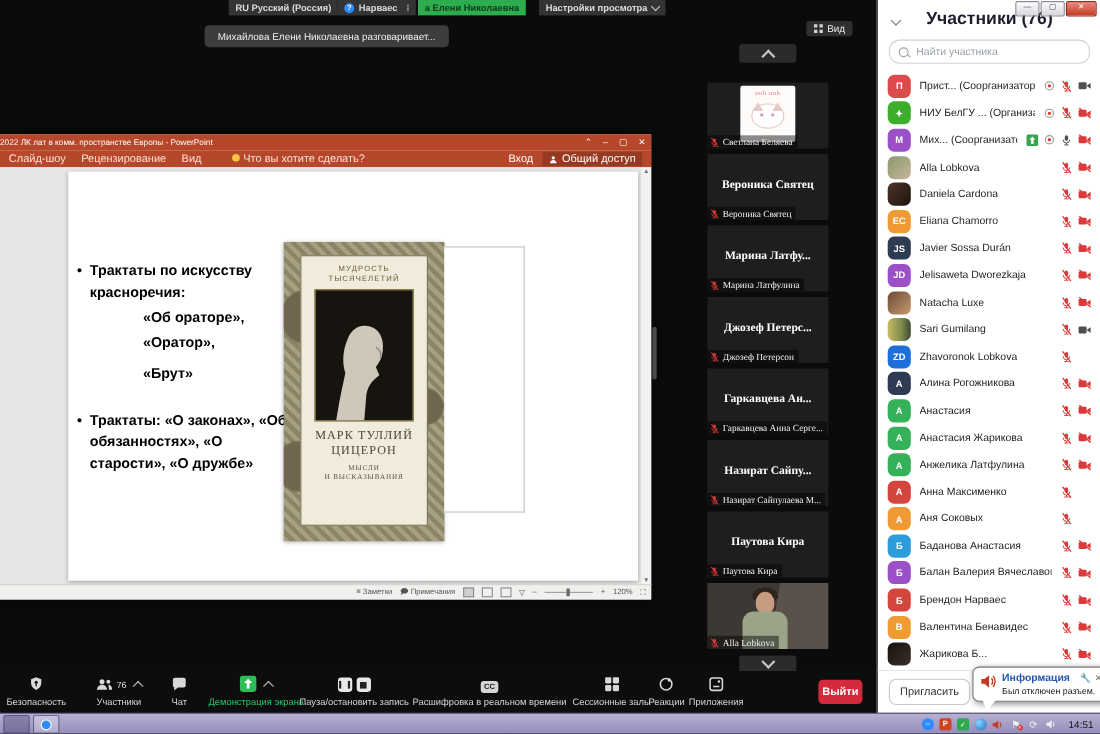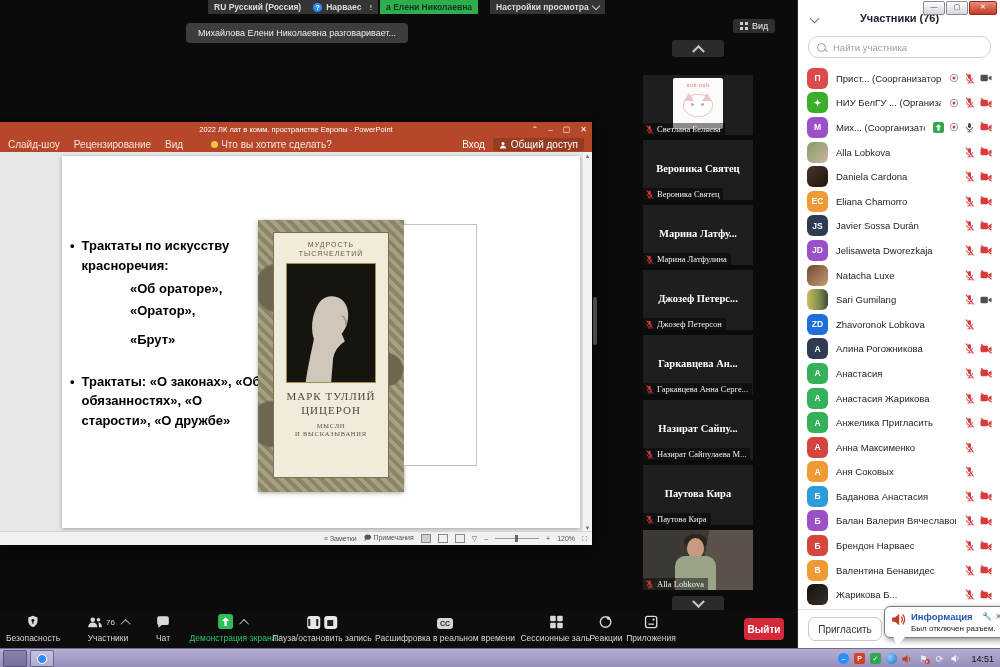--- a/index.html
+++ b/index.html
@@ -15,21 +15,21 @@
   .chev-down-sm{width:5px;height:5px;border-left:1.5px solid #ccc;border-bottom:1.5px solid #ccc;transform:rotate(-45deg);margin-top:-2px;}
   .speaking-tooltip{position:absolute;top:23px;left:186px;background:#3d3d3d;color:#eee;font-size:9px;padding:5px 12px;border-radius:4px;z-index:30;white-space:nowrap;}
   .view-button{position:absolute;top:19px;left:733px;background:#2f2f2f;color:#eee;font-size:9px;padding:2px 7px;border-radius:3px;display:flex;gap:4px;align-items:center;z-index:30;}
   .grid-ico{width:8px;height:8px;background:
      linear-gradient(#cfcfcf,#cfcfcf) 0 0/3px 3px no-repeat,
      linear-gradient(#cfcfcf,#cfcfcf) 5px 0/3px 3px no-repeat,
      linear-gradient(#cfcfcf,#cfcfcf) 0 5px/3px 3px no-repeat,
      linear-gradient(#cfcfcf,#cfcfcf) 5px 5px/3px 3px no-repeat;}
   
   .ppt{position:absolute;left:0;top:122px;width:592px;height:423px;background:#E6E6E6;box-shadow:0 0 16px rgba(0,0,0,.7);}
-  .ppt-title{height:15px;background:#B7472A;color:#fff;font-size:7.5px;display:flex;align-items:center;justify-content:center;position:relative;}
+  .ppt-title{height:15px;background:#B7472A;color:#fff;font-size:7.5px;display:flex;align-items:center;justify-content:flex-start;position:relative;}
   .ppt-win-controls{position:absolute;right:5px;top:0;height:15px;display:flex;gap:10px;align-items:center;color:#fff;font-size:8px;}
   .ppt-ribbon{height:15px;background:#B7472A;color:#fbe3da;font-size:10px;display:flex;align-items:center;padding:0 8px;gap:14px;white-space:nowrap;}
   .ppt-ribbon .right{margin-left:auto;display:flex;align-items:center;gap:8px;color:#fff;}
   .share-chip{display:flex;align-items:center;gap:4px;background:rgba(0,0,0,.18);padding:1px 6px;border-radius:2px;}
   .bulb{width:7px;height:7px;border-radius:50%;background:#F5C242;display:inline-block;margin-right:3px;}
   .ppt-canvas{position:absolute;top:30px;left:0;right:9px;bottom:13px;background:#E6E6E6;overflow:hidden;}
   .ppt-scrollbar{position:absolute;top:30px;right:0;bottom:13px;width:9px;background:#F3F2F1;color:#777;font-size:6px;text-align:center;display:flex;flex-direction:column;justify-content:space-between;align-items:center;padding:1px 0;}
   .ppt-status{position:absolute;bottom:0;left:0;right:0;height:13px;background:#F1F0EF;border-top:1px solid #d5d3d0;display:flex;align-items:center;justify-content:flex-end;font-size:7px;color:#555;gap:7px;padding-right:5px;}
   .vbox{width:8px;height:7px;border:1px solid #8a8a8a;display:inline-block;}
   .vbox.sel{background:#cfcfcf;}
@@ -76,21 +76,21 @@
   .cat-eyes{position:absolute;top:8px;left:7px;width:3px;height:3px;background:#c9a6a6;border-radius:50%;box-shadow:10px 0 #c9a6a6;}
   .tile-photo{background:linear-gradient(100deg,#3c3833 55%,#59514a 55%);}
   .ph-hair{position:absolute;left:41px;top:4px;width:23px;height:15px;border-radius:50%;background:#2e241c;}
   .ph-head{position:absolute;left:44px;top:8px;width:17px;height:20px;border-radius:50% 50% 45% 45%;background:#c69b80;}
   .ph-body{position:absolute;left:32px;top:26px;width:41px;height:34px;border-radius:10px 10px 0 0;background:#9aa489;}
   
   .panel{position:absolute;left:797px;top:0;width:203px;height:648px;background:#fff;z-index:20;display:flex;flex-direction:column;border-left:1px solid #262626;}
   .win-controls{position:absolute;top:1px;right:3px;display:flex;gap:1px;z-index:40;}
   .wc-btn{width:20px;height:12px;border:1px solid #8a8a96;border-radius:2px;background:linear-gradient(#fdfdfd,#d7d7dc);color:#444;font-size:7px;line-height:10px;text-align:center;}
   .wc-btn.close{width:26px;background:linear-gradient(#E98B7D,#C33C22);color:#fff;border-color:#93291a;}
-  .panel-header{height:36px;display:flex;align-items:center;justify-content:center;position:relative;font-size:11px;font-weight:bold;color:#1d1d30;}
+  .panel-header{height:36px;display:flex;align-items:center;justify-content:center;position:relative;font-size:16px;font-weight:bold;color:#1d1d30;}
   .panel-collapse{position:absolute;left:13px;top:15px;width:6px;height:6px;border-left:1.5px solid #777;border-bottom:1.5px solid #777;transform:rotate(-45deg);}
   .search-wrap{margin:0 10px 6px;height:20px;border:1px solid #d2d2d8;border-radius:10px;display:flex;align-items:center;padding:0 8px;gap:5px;}
   .search-wrap input{border:none;outline:none;font-size:9.5px;color:#333;width:100%;font-family:"Liberation Sans",sans-serif;background:transparent;}
   .search-wrap input::placeholder{color:#9aa0a6;}
   .mag{width:7px;height:7px;border:1.4px solid #9aa0a6;border-radius:50%;position:relative;flex:none;}
   .mag:after{content:"";position:absolute;left:6px;top:6px;width:4px;height:1.4px;background:#9aa0a6;transform:rotate(45deg);}
   .plist{flex:1;overflow:hidden;padding:2px 9px 0;}
   .prow{height:24.6px;display:flex;align-items:center;gap:8px;}
   .pavatar{width:21px;height:21px;border-radius:6px;color:#fff;font-size:8.5px;font-weight:bold;display:flex;align-items:center;justify-content:center;flex:none;overflow:hidden;}
   .logo-glyph{font-size:9px;}
@@ -641,21 +641,21 @@
             </svg>
             <svg class="picon" width="12" height="10" viewBox="0 0 23 18">
               <rect x="1" y="3" width="14" height="12" rx="2" fill="#D93A3A"></rect>
               <path d="M16 8l6-4v10l-6-4z" fill="#D93A3A"></path>
               <line x1="2" y1="0" x2="22" y2="17" stroke="#D93A3A" stroke-width="2.4"></line>
             </svg>
           </span>
         </div>
         <div class="prow">
           <span class="pavatar" style="background:#35B15A">А</span>
-          <span class="pname">Анжелика Пригласить</span>
+          <span class="pname">Анжелика Латфулина</span>
           <span class="picons">
             <svg class="picon" width="11" height="11" viewBox="0 0 22 22">
               <rect x="8" y="2" width="6" height="10" rx="3" fill="#D93A3A"></rect>
               <path d="M5 10a6 6 0 0 0 12 0" fill="none" stroke="#D93A3A" stroke-width="1.8"></path>
               <line x1="11" y1="16" x2="11" y2="19" stroke="#D93A3A" stroke-width="1.8"></line>
               <line x1="7" y1="19.5" x2="15" y2="19.5" stroke="#D93A3A" stroke-width="1.8"></line>
               <line x1="4" y1="1" x2="19" y2="21" stroke="#D93A3A" stroke-width="2.4"></line>
             </svg>
             <svg class="picon" width="12" height="10" viewBox="0 0 23 18">
               <rect x="1" y="3" width="14" height="12" rx="2" fill="#D93A3A"></rect>

